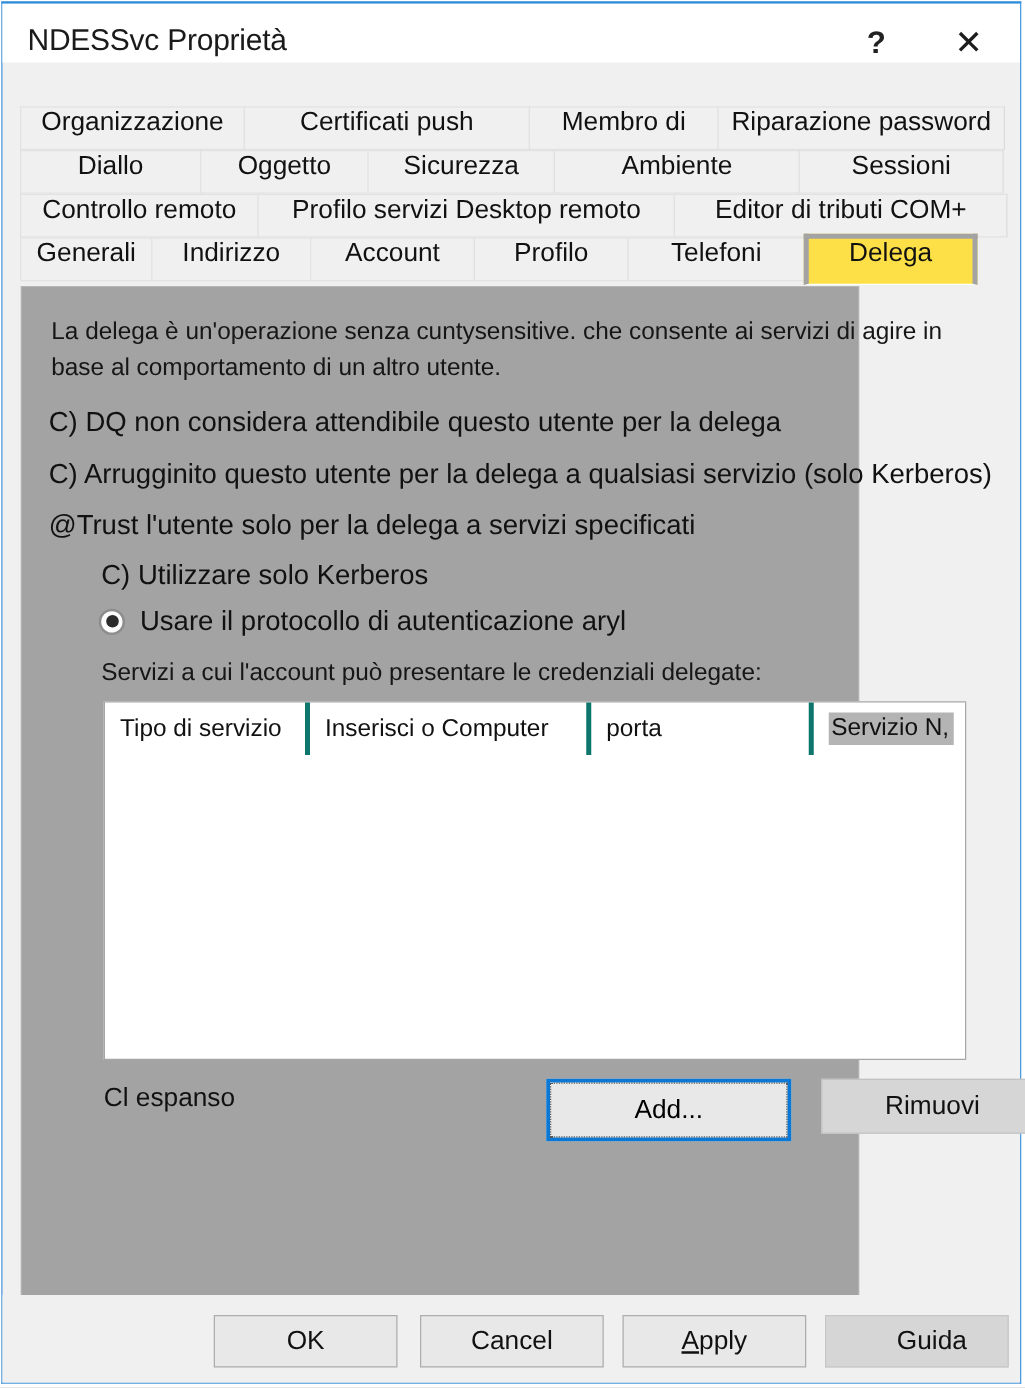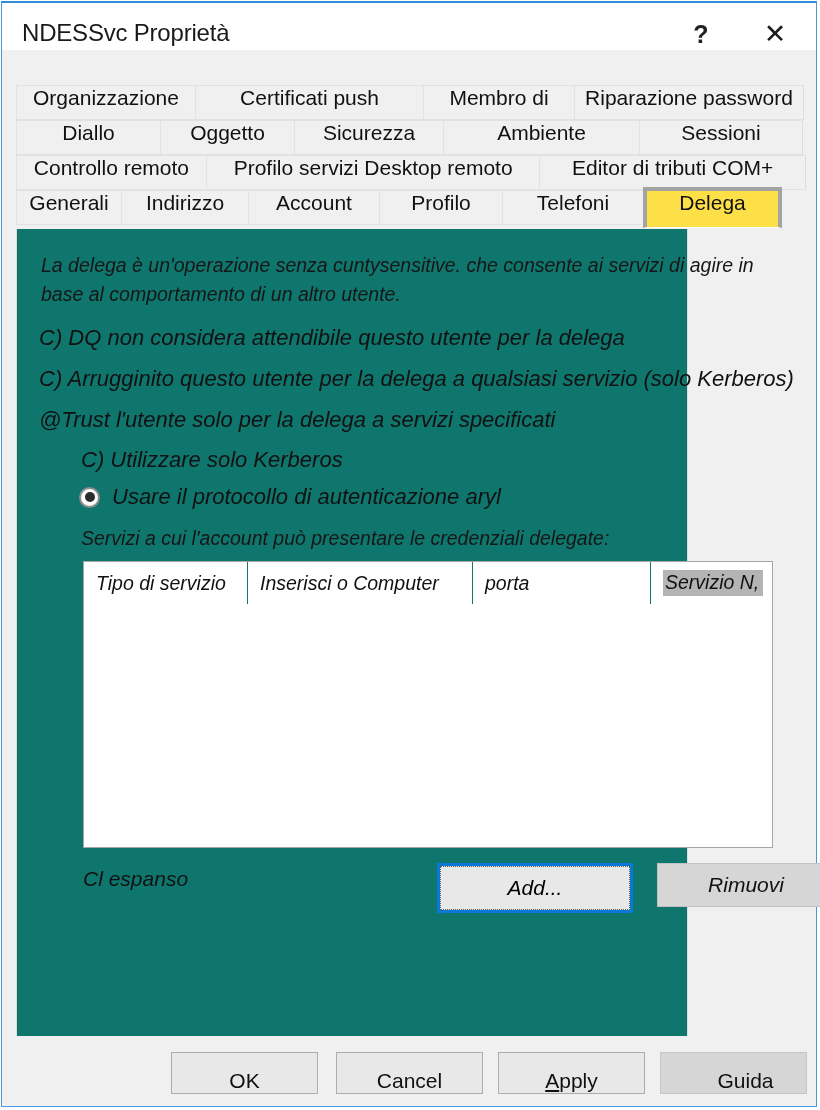--- a/index.html
+++ b/index.html
@@ -108,24 +108,23 @@
   }
 
   
   .tabpanel {
     position: absolute;
     left: 14px;
     top: 226px;
     width: 672px;
     height: 808px;
     box-sizing: border-box;
-    background: #0f766e;
+    background: #a3a3a3;
     border: 1px solid #dddddd;
     border-top: none;
-    font-style: italic;
   }
 
   .desc {
     position: absolute;
     left: 24px;
     top: 22px;
     width: 742px;
     font-size: 19.5px;
     line-height: 29px;
     color: #161616;
@@ -192,21 +191,21 @@
     background: #ffffff;
     border: 1px solid #a6a6a6;
   }
   .lb-header {
     display: flex;
     height: 42px;
     box-sizing: border-box;
   }
   .lb-col {
     box-sizing: border-box;
-    border-right: 1px solid #0f766e;
+    border-right: 4px solid #0f766e;
     display: flex;
     align-items: center;
     padding-left: 12px;
     font-size: 19.5px;
     color: #111;
     white-space: nowrap;
     overflow: hidden;
     cursor: default;
   }
   .lb-col:last-child { border-right: none; }
@@ -279,21 +278,20 @@
     right: 0;
     bottom: 0;
     height: 70px;
     background: #f0f0f0;
   }
   .fbtn {
     position: absolute;
     top: 16px;
     height: 42px;
     width: 147px;
-    align-items: flex-end;
   }
   .fbtn.b1 { left: 169px; }
   .fbtn.b2 { left: 334px; }
   .fbtn.b3 { left: 496px; }
   .fbtn.b4 { left: 658px; background: #d6d6d6; border-color: #c6c6c6; padding-left: 24px; }
 </style>
 </head>
 <body>
 
 <div class="dialog">

